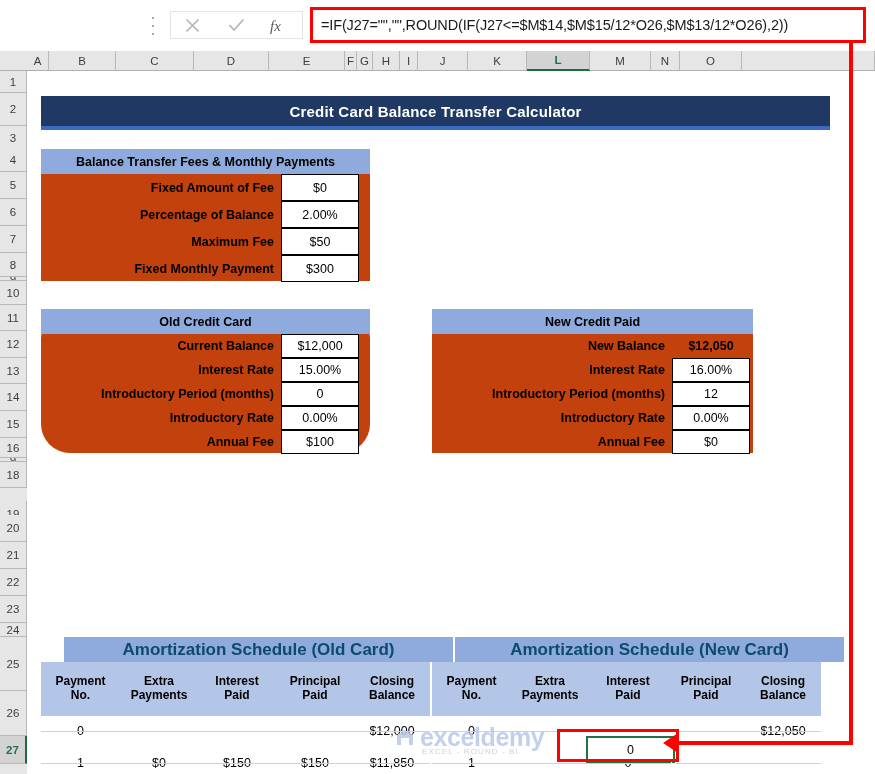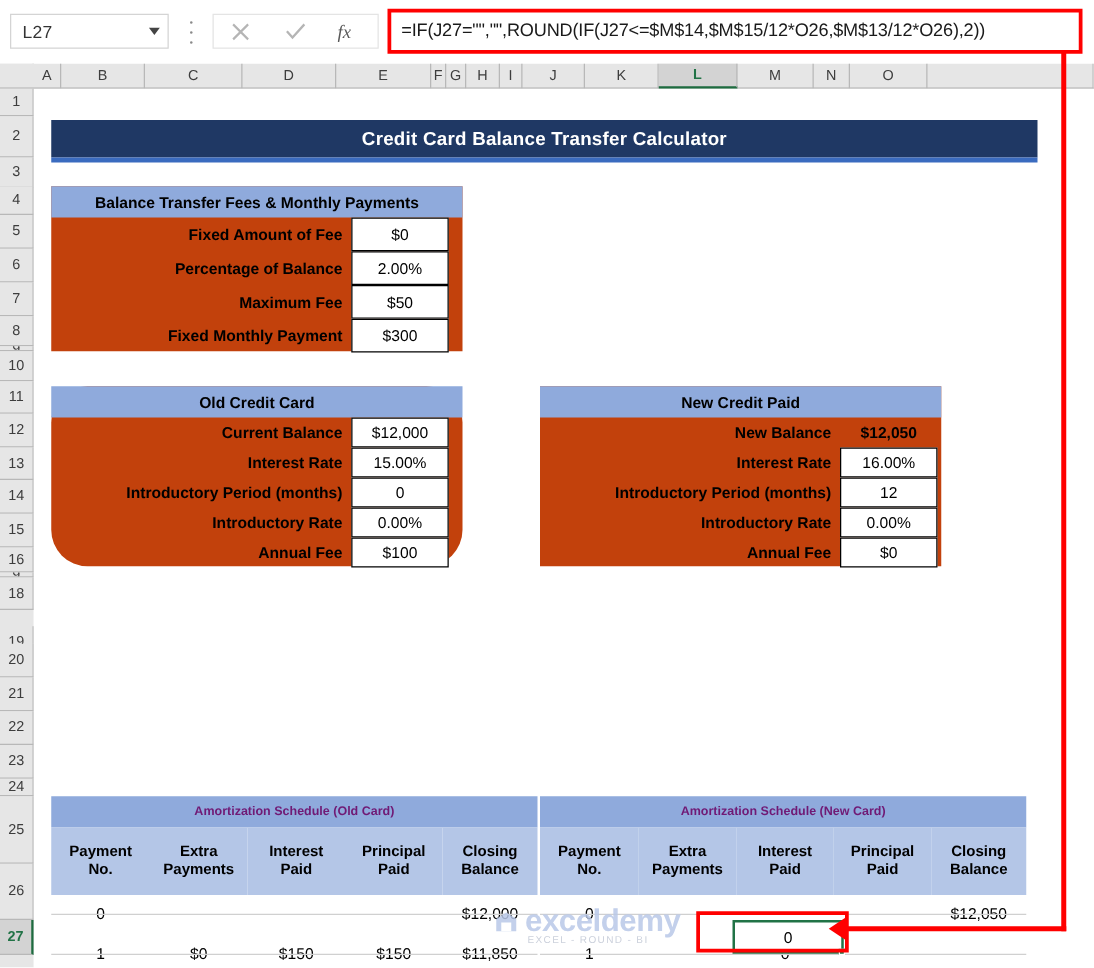--- a/index.html
+++ b/index.html
@@ -124,23 +124,23 @@
     display: flex; align-items: center; justify-content: center;
     font-size: 12.5px; color: #000;
   }
   .val-plain {
     position: absolute; display: flex; align-items: center; justify-content: center;
     font-size: 12.5px; font-weight: bold; color: #000;
   }
 
   
   .amort-hdr {
-    background: #8FAADC; color: #701a75;
-    display: flex; align-items: center; justify-content: center;
-    font-size: 10px; font-weight: bold;
+    background: #8FAADC; color: #0c4a6e;
+    display: flex; align-items: center; justify-content: center;
+    font-size: 17px; font-weight: bold; margin-left: 23px;
   }
   .amort-colhdr {
     background: #B4C6E7; color: #000;
     display: flex; align-items: center; justify-content: center;
     text-align: center; font-size: 12px; font-weight: bold; line-height: 1.15;
   }
   .amort-cell {
     position: absolute; display: flex; align-items: center; justify-content: center;
     font-size: 12.5px; color: #000; background: transparent;
   }
@@ -172,28 +172,20 @@
     border-right: 15px solid #ff0000;
   }
 </style>
 </head>
 <body>
 
 <div id="app">
 
   <div class="fbar-strip">
 
-    <div class="namebox">
-      <span class="namebox-text">L27</span>
-      <span class="namebox-caret">
-        <svg width="9" height="6" viewBox="0 0 9 6">
-            <path d="M0 0 L4.5 6 L9 0 Z" fill="#444"></path>
-          </svg>
-      </span>
-    </div>
 
     <div class="kebab">
         <i></i>
         <i></i>
         <i></i>
       </div>
 
     <div class="fbtns">
       <div class="fbtn">
         <svg width="15" height="15" viewBox="0 0 15 15">

